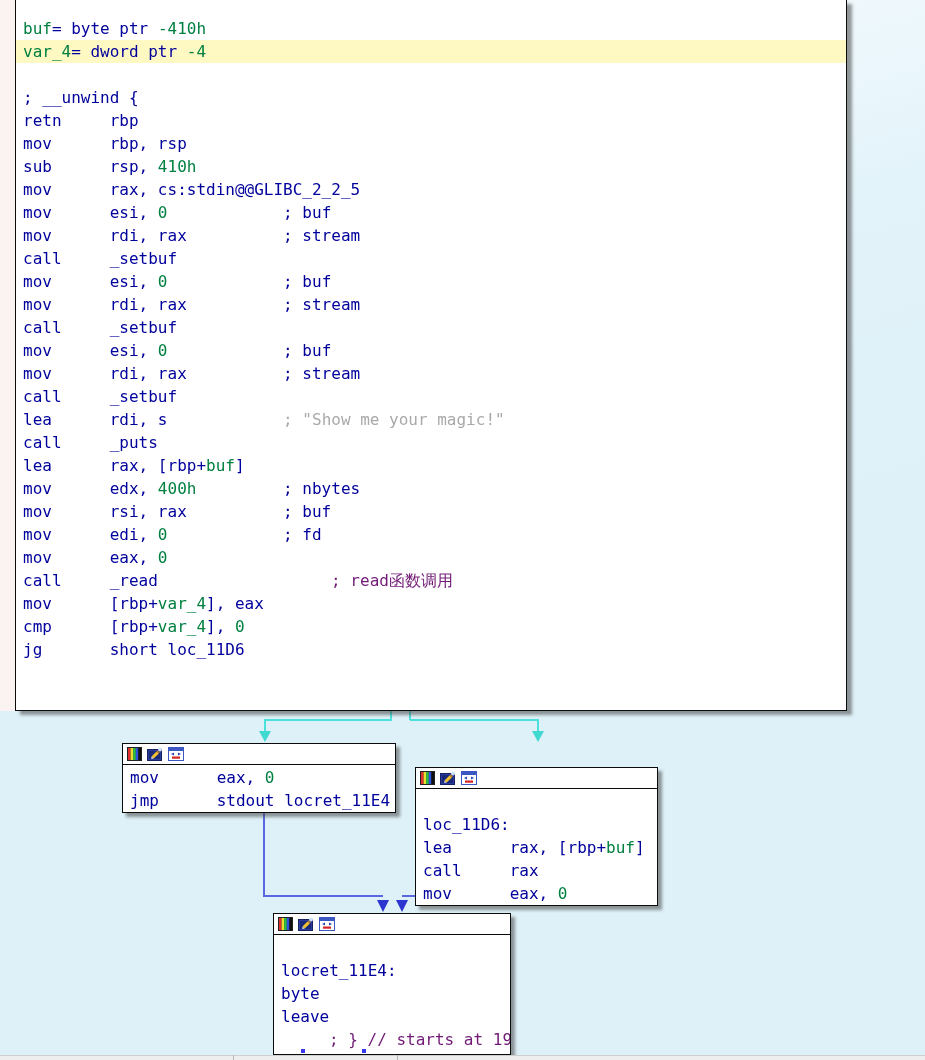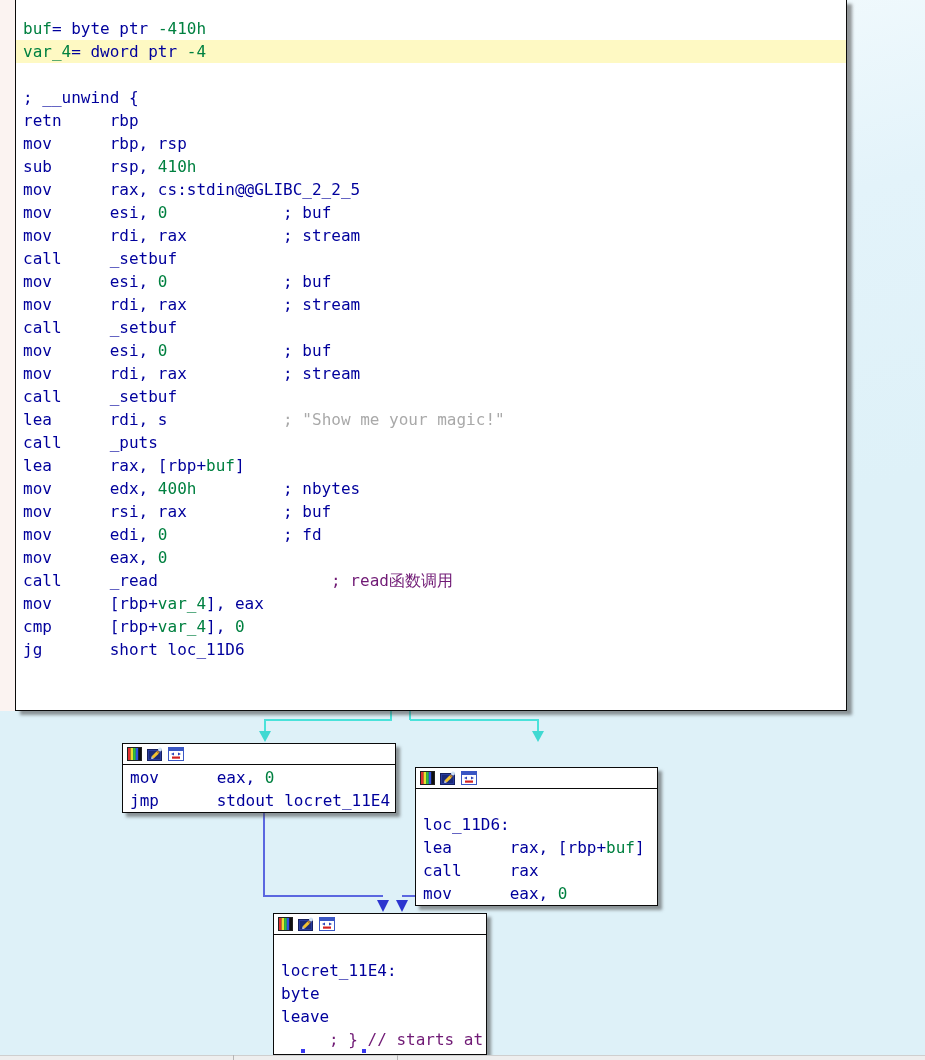--- a/index.html
+++ b/index.html
@@ -179,21 +179,21 @@
     </div>
     <div class="code-body">
         <div class="code-line">&nbsp;</div>
         <div class="code-line"><span class="c-n">loc_11D6:</span></div>
         <div class="code-line"><span class="c-n">lea      rax, [rbp+</span><span class="c-g">buf</span><span class="c-n">]</span></div>
         <div class="code-line"><span class="c-n">call     rax</span></div>
         <div class="code-line"><span class="c-n">mov      eax, </span><span class="c-g">0</span></div>
       </div>
   </div>
 
-  <div class="node" style="left:273px;top:913px;width:214px;height:142px;">
+  <div class="node" style="left:273px;top:913px;width:238px;height:142px;">
     <div class="titlebar">
       <svg width="15" height="14" viewBox="0 0 15 14">
         <rect x="0" y="0" width="15" height="14" fill="#222"></rect>
         <rect x="1" y="1" width="2.6" height="12" fill="#e03030"></rect>
           <rect x="3.6" y="1" width="2.6" height="12" fill="#e8e030"></rect>
         <rect x="6.2" y="1" width="2.6" height="12" fill="#30c040"></rect>
           <rect x="8.8" y="1" width="2.6" height="12" fill="#3050e0"></rect>
         <rect x="11.4" y="1" width="2.6" height="12" fill="#101010"></rect>
       </svg>
       <svg width="16" height="14" viewBox="0 0 16 14">

